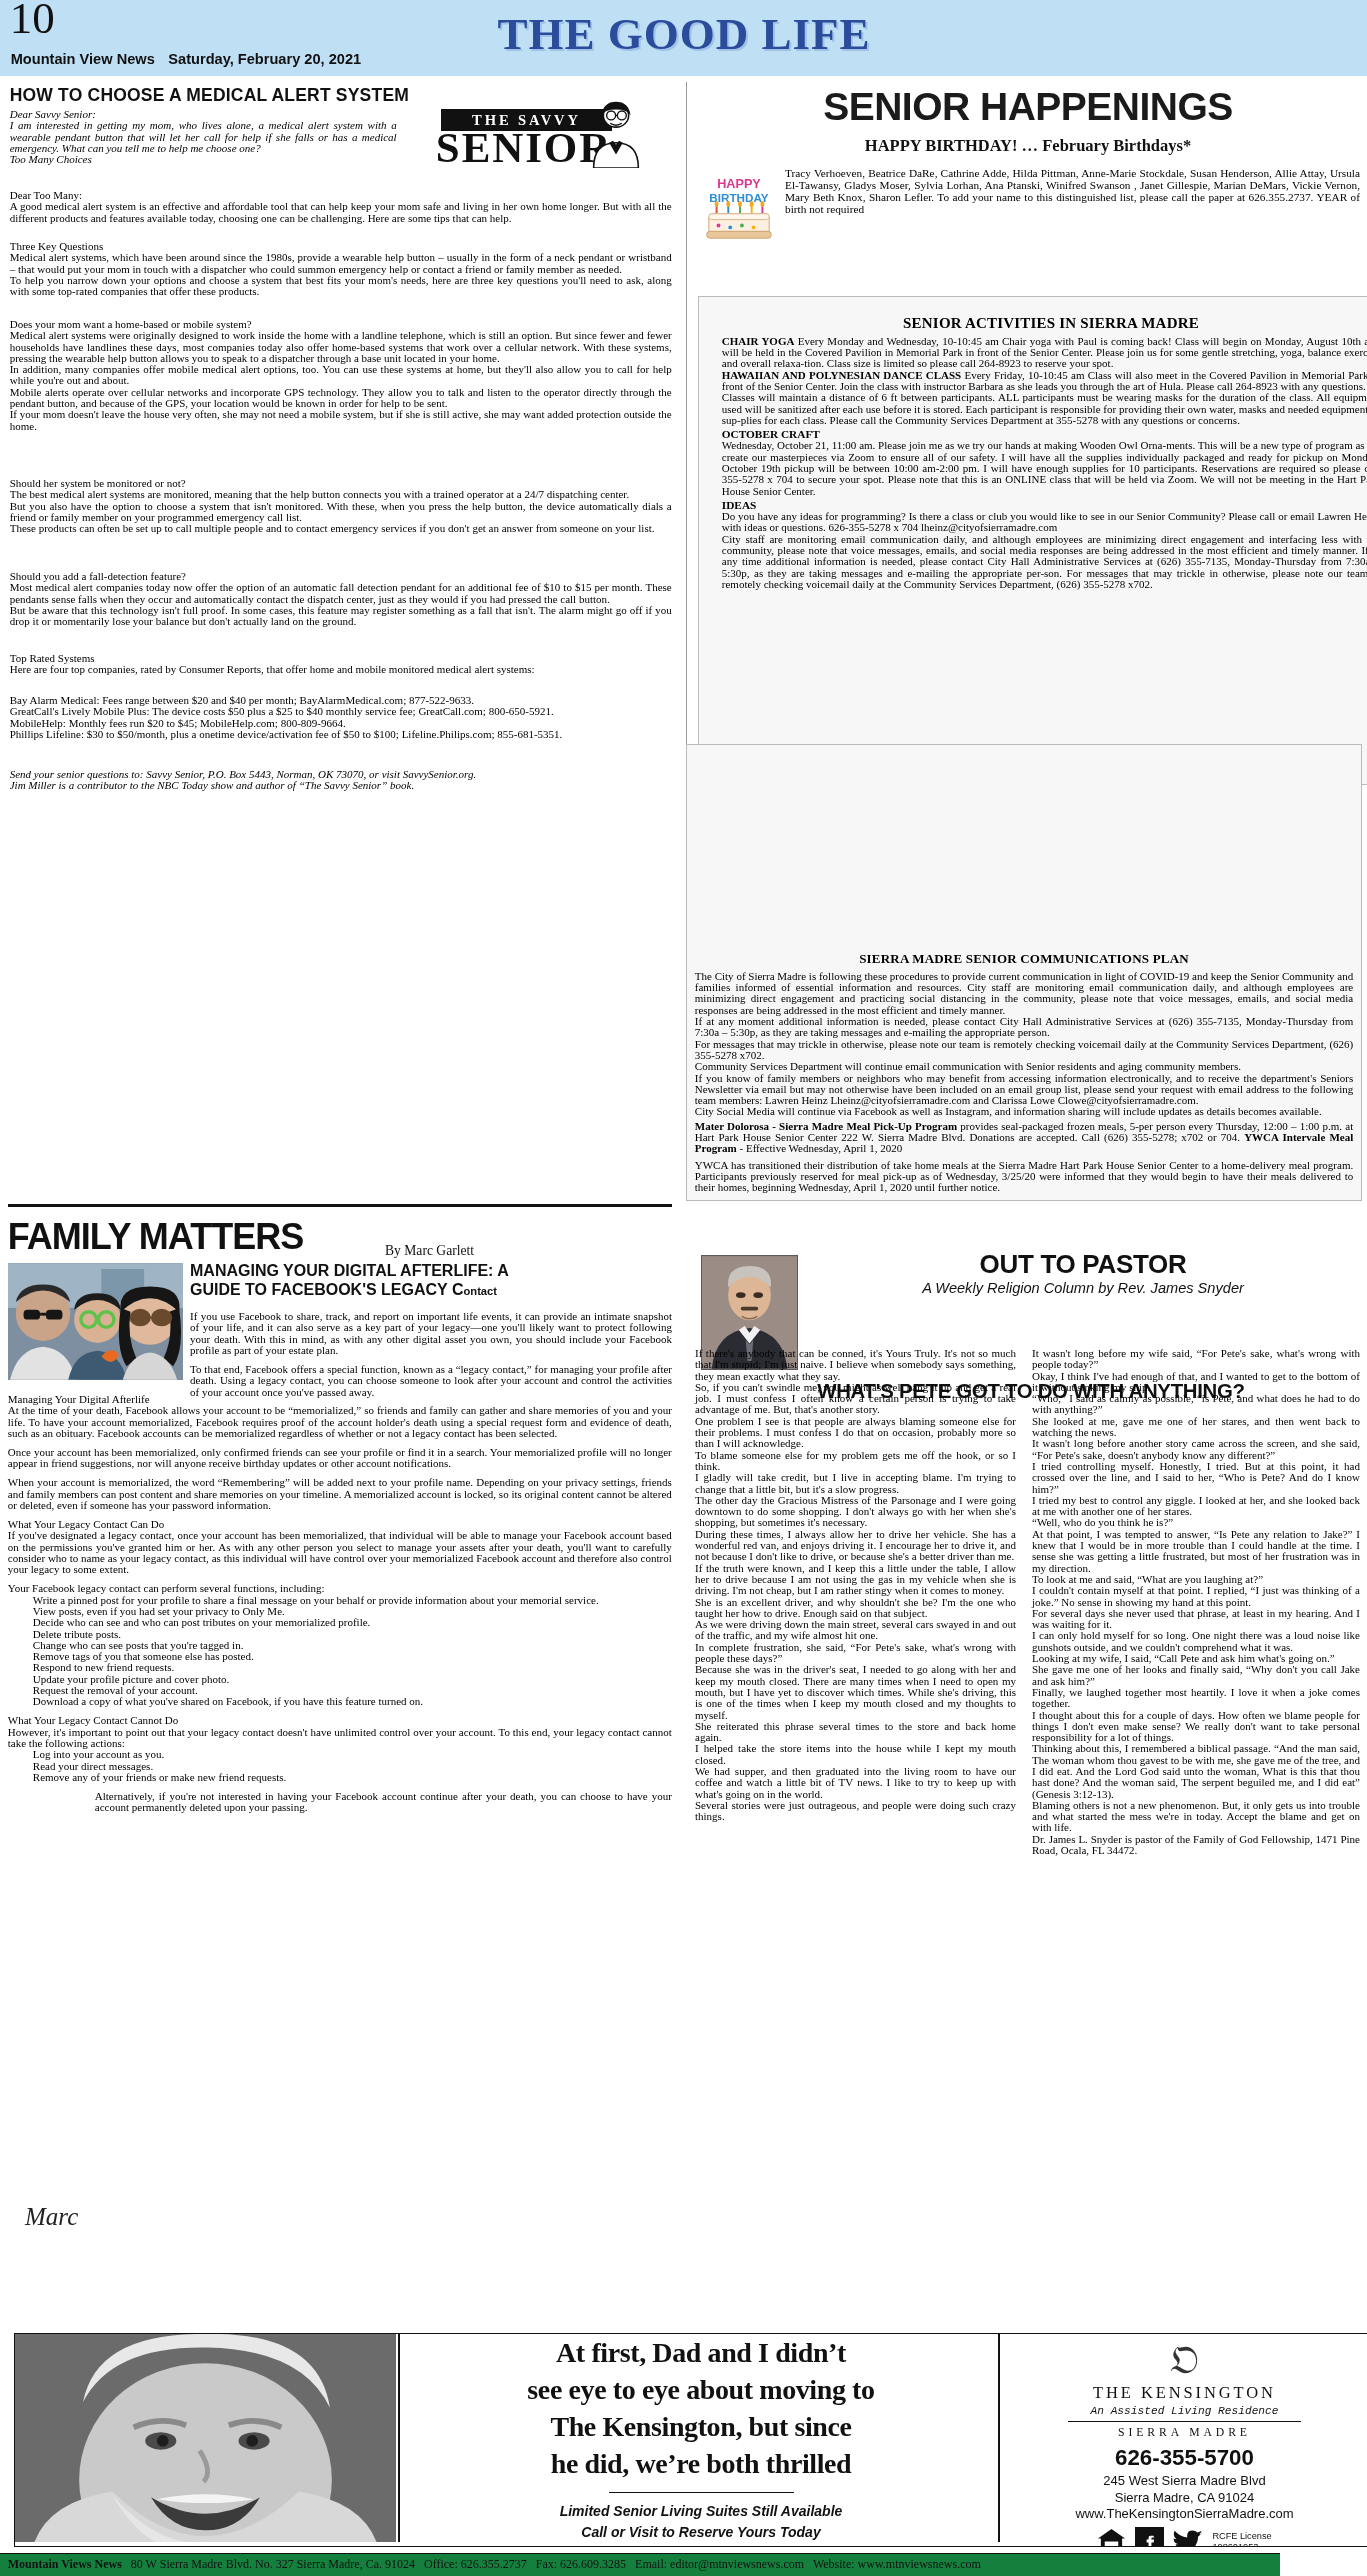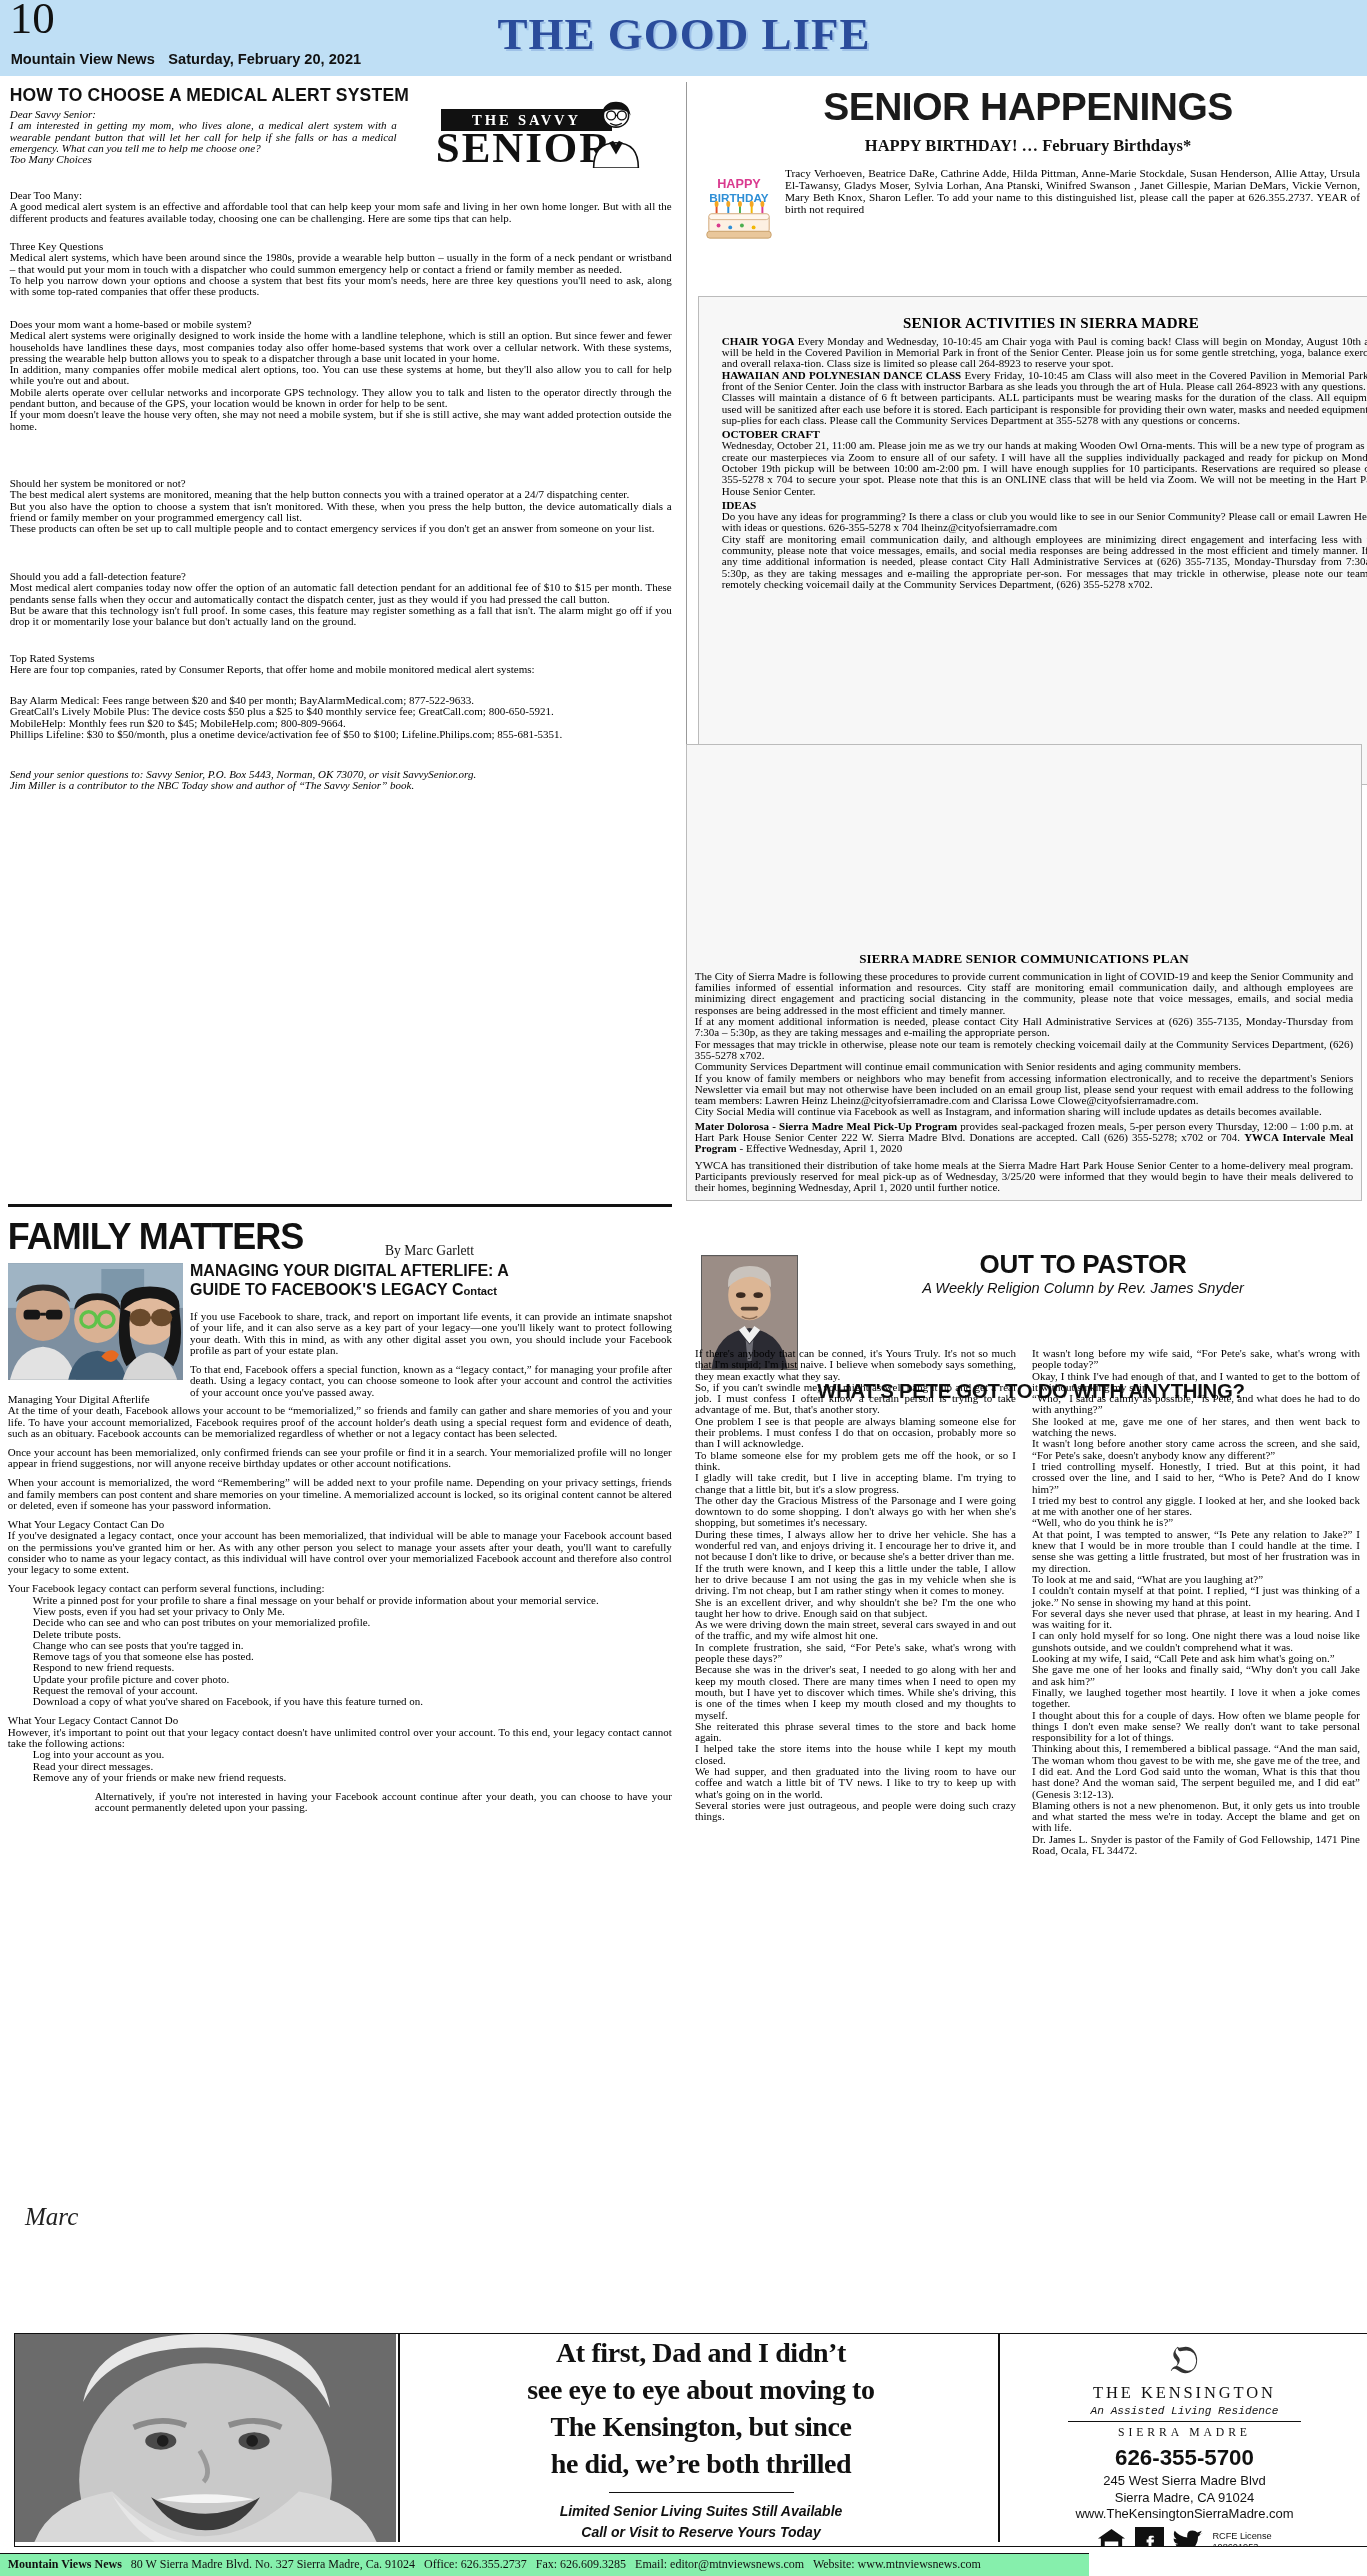--- a/index.html
+++ b/index.html
@@ -233,22 +233,22 @@
   .k-social{
     margin-top:3.9px;display:flex;justify-content:center;align-items:center;gap:8.7px;
   }
   .k-lic{
     font-family:"Liberation Sans", sans-serif;
     font-size:9.2px;line-height:10.7px;color:#111;text-align:left;
   }
 
   
   .footer{
-    position:absolute;left:0;top:2553px;width:1089px;height:23px;
-    background:#86efac;border-top:1.9px solid #111;
+    position:absolute;left:0;top:2553px;width:1280px;height:23px;
+    background:#15803d;border-top:1.9px solid #111;
   }
   .footer-txt{
     position:absolute;left:7.8px;top:2.9px;
     font-family:"Liberation Serif", serif;
     font-size:12px;color:#111;white-space:nowrap;
   }
   .footer-txt b{font-weight:bold;}
 </style>
 </head>
 <body>

